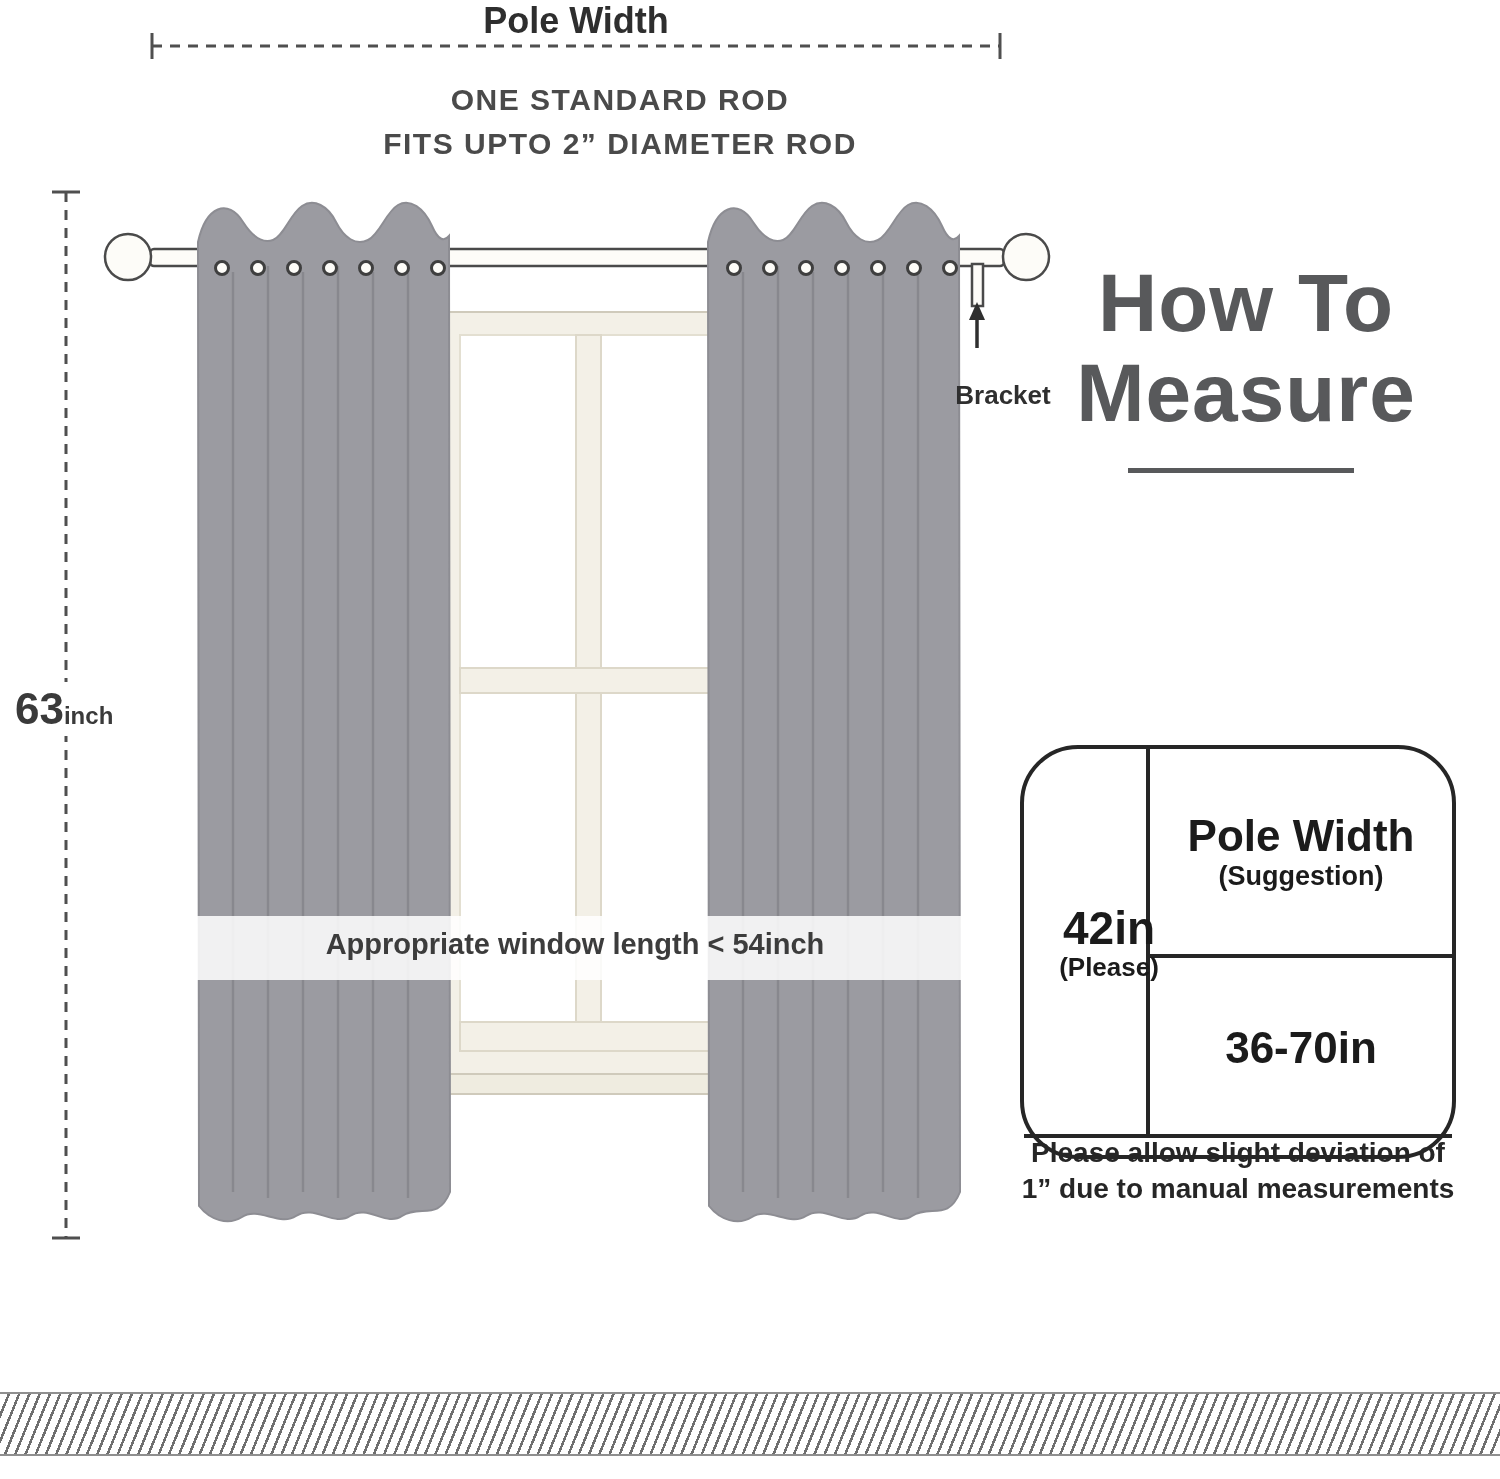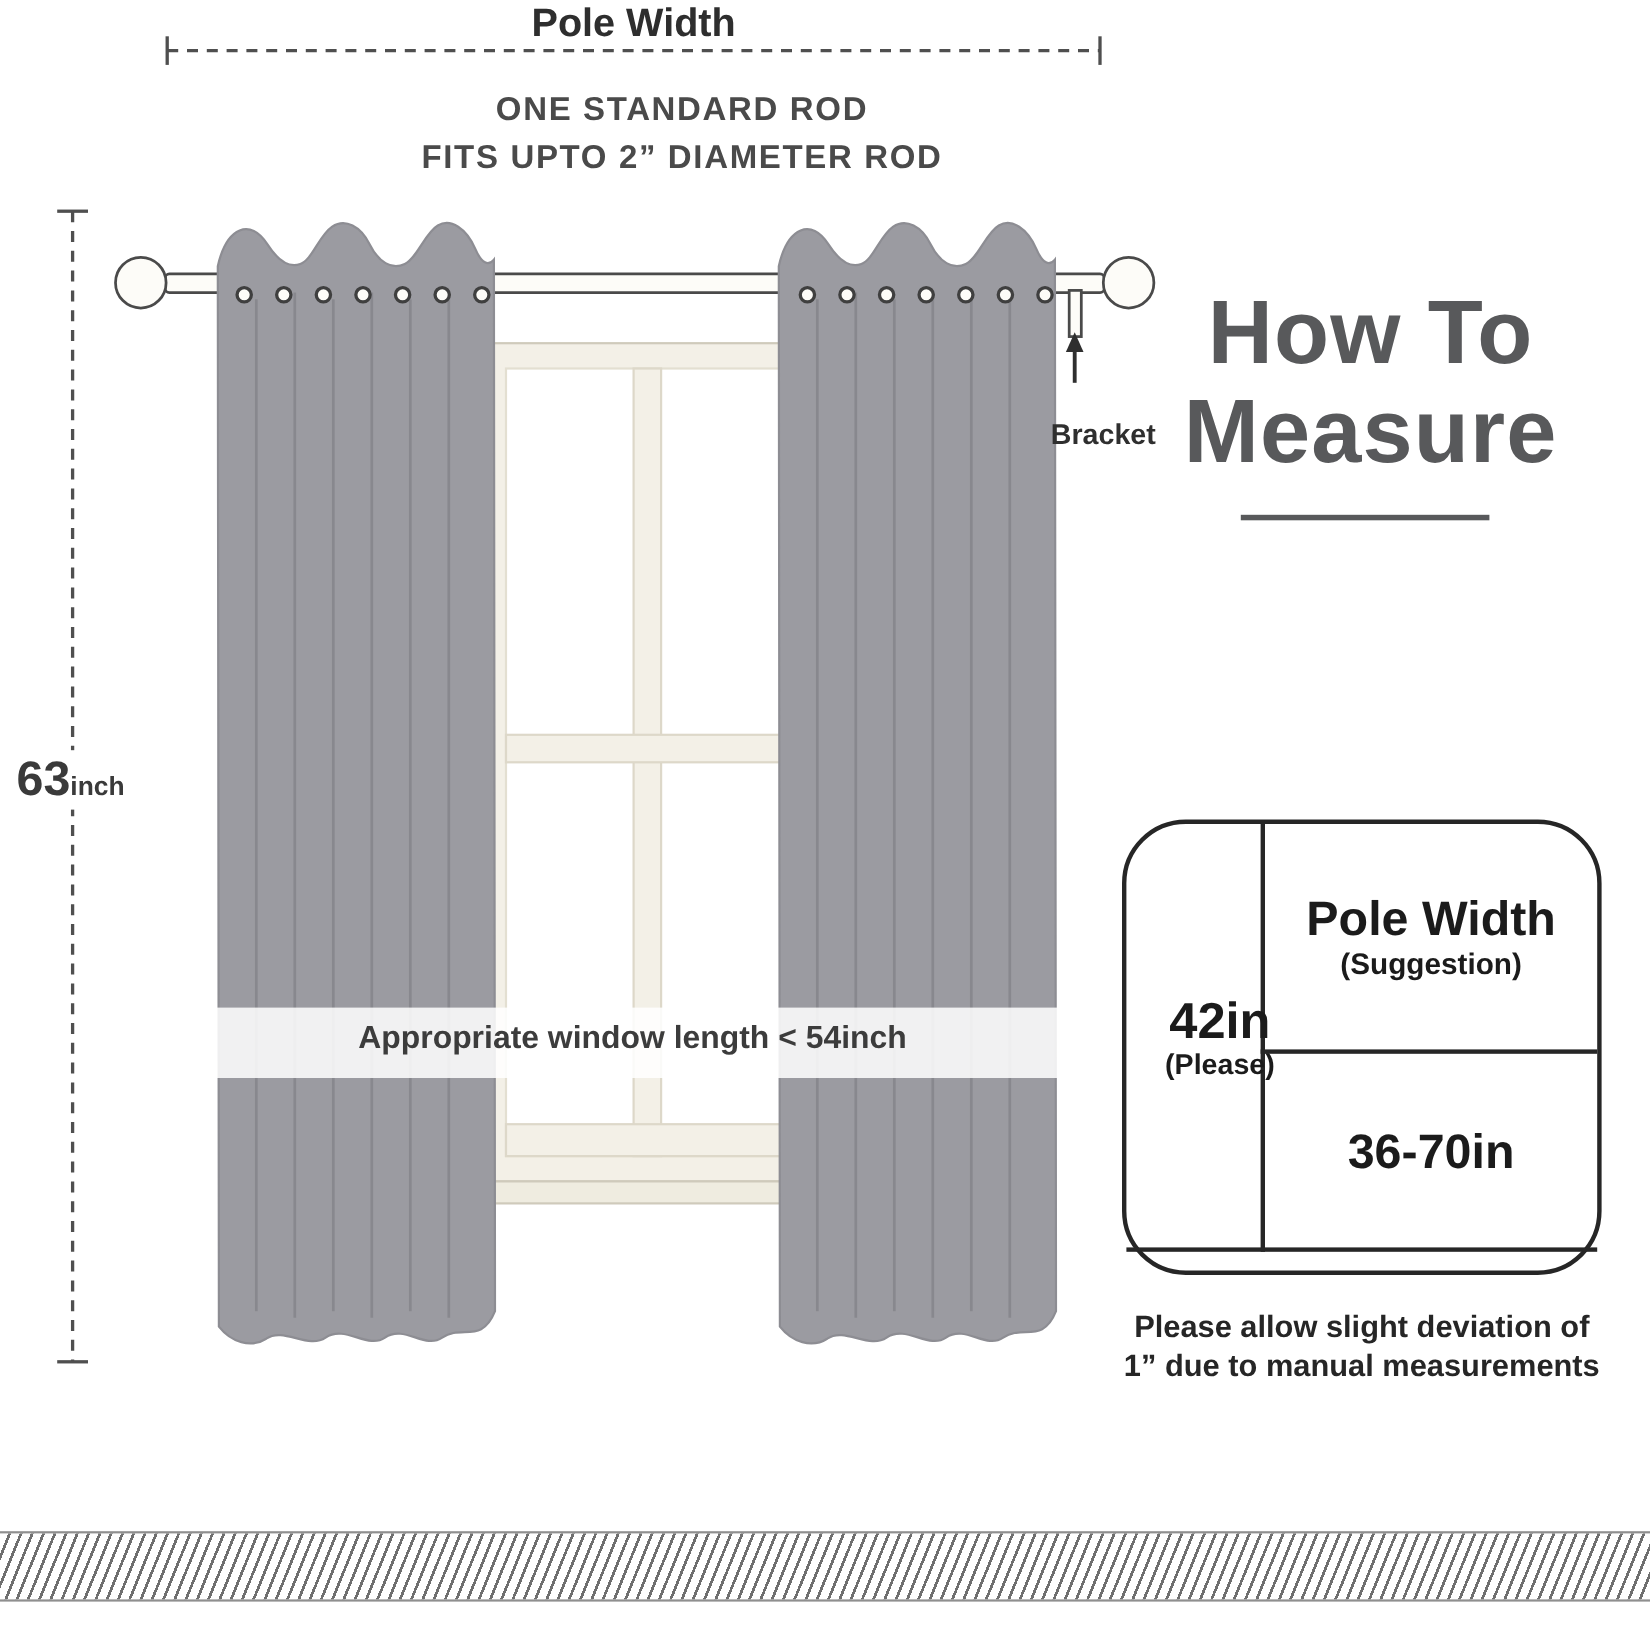--- a/index.html
+++ b/index.html
@@ -40,21 +40,21 @@
   .spec-box .cell-left .small{font-size:26px;}
   .spec-box .cell-rt{position:absolute;left:126px;right:0;top:0;height:205px;
     display:flex;flex-direction:column;justify-content:center;align-items:center;
     font-weight:bold;color:#1b1b1b;}
   .spec-box .cell-rt .big{font-size:44px;line-height:1.15;}
   .spec-box .cell-rt .small{font-size:27px;}
   .spec-box .cell-rb{position:absolute;left:126px;right:0;top:209px;bottom:17px;
     display:flex;justify-content:center;align-items:center;
     font-weight:bold;font-size:44px;color:#1b1b1b;border-radius:15px;}
 
-  .disclaimer{left:1012px;top:1188px;width:452px;text-align:center;
+  .disclaimer{left:1012px;top:1135px;width:452px;text-align:center;
     font-size:28px;font-weight:bold;color:#262626;line-height:1.3;}
 
   .floor{position:absolute;left:0;top:1392px;width:1500px;height:64px;z-index:2;
     background:repeating-linear-gradient(112deg,#ffffff 0 7px,#6f6f6f 7px 9.5px);
     border-top:2px solid #8f8f8f;border-bottom:2px solid #8f8f8f;box-sizing:border-box;}
 </style>
 </head>
 <body>
 
 <div class="canvas">

